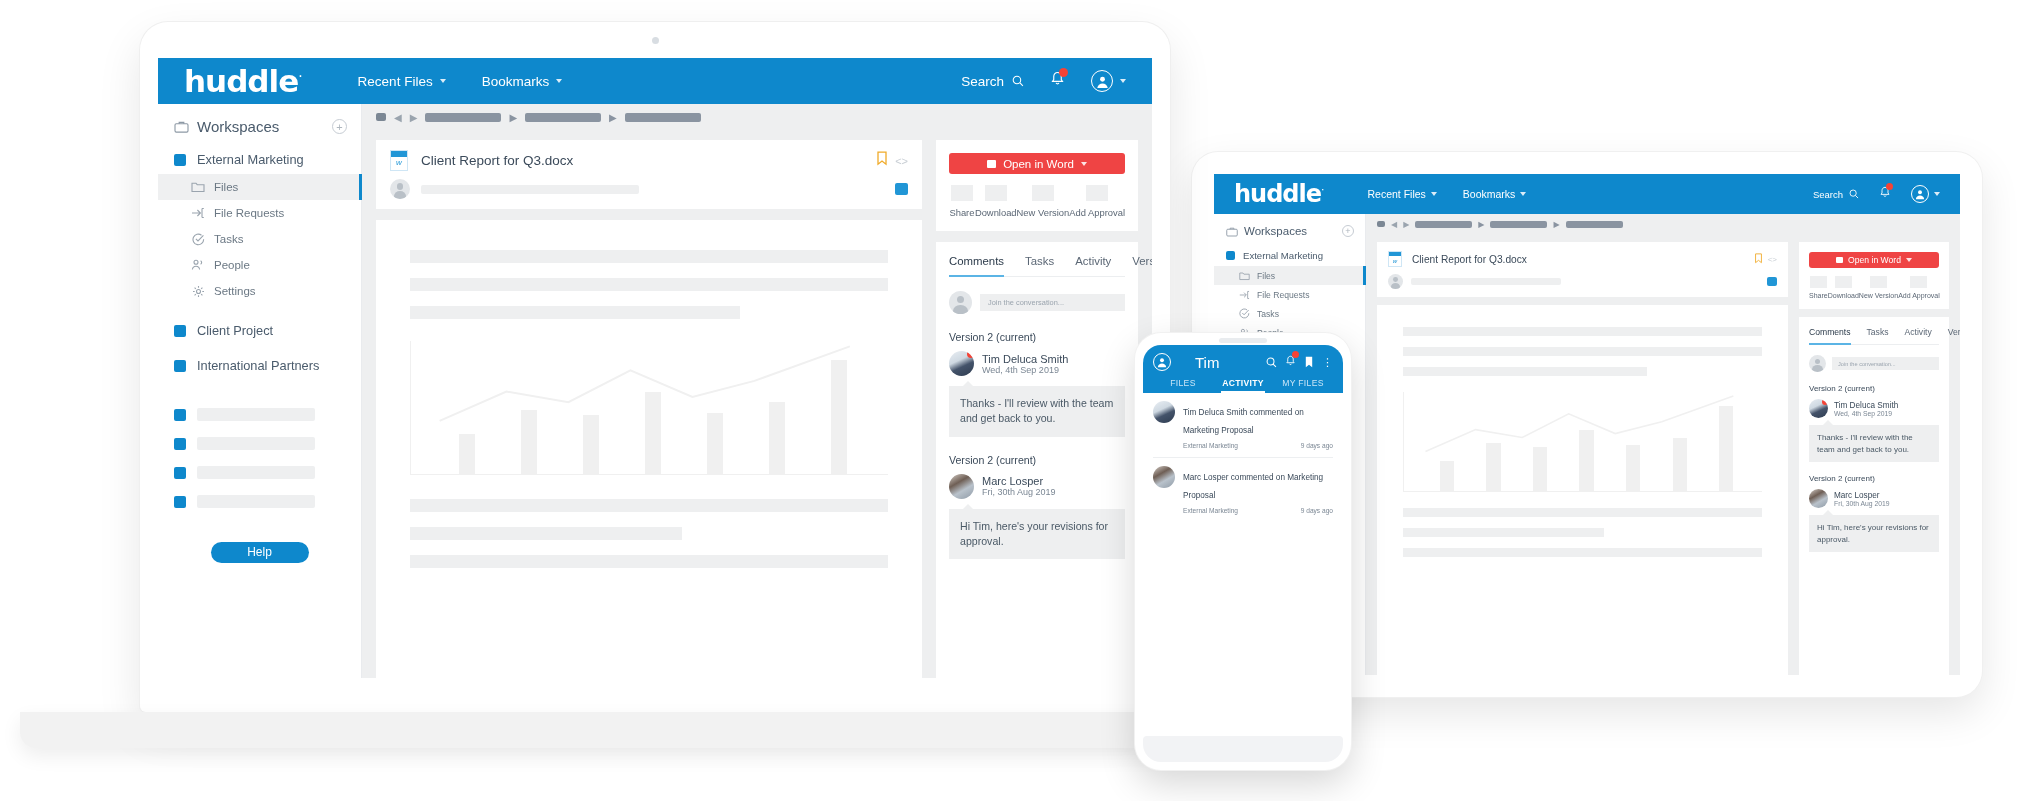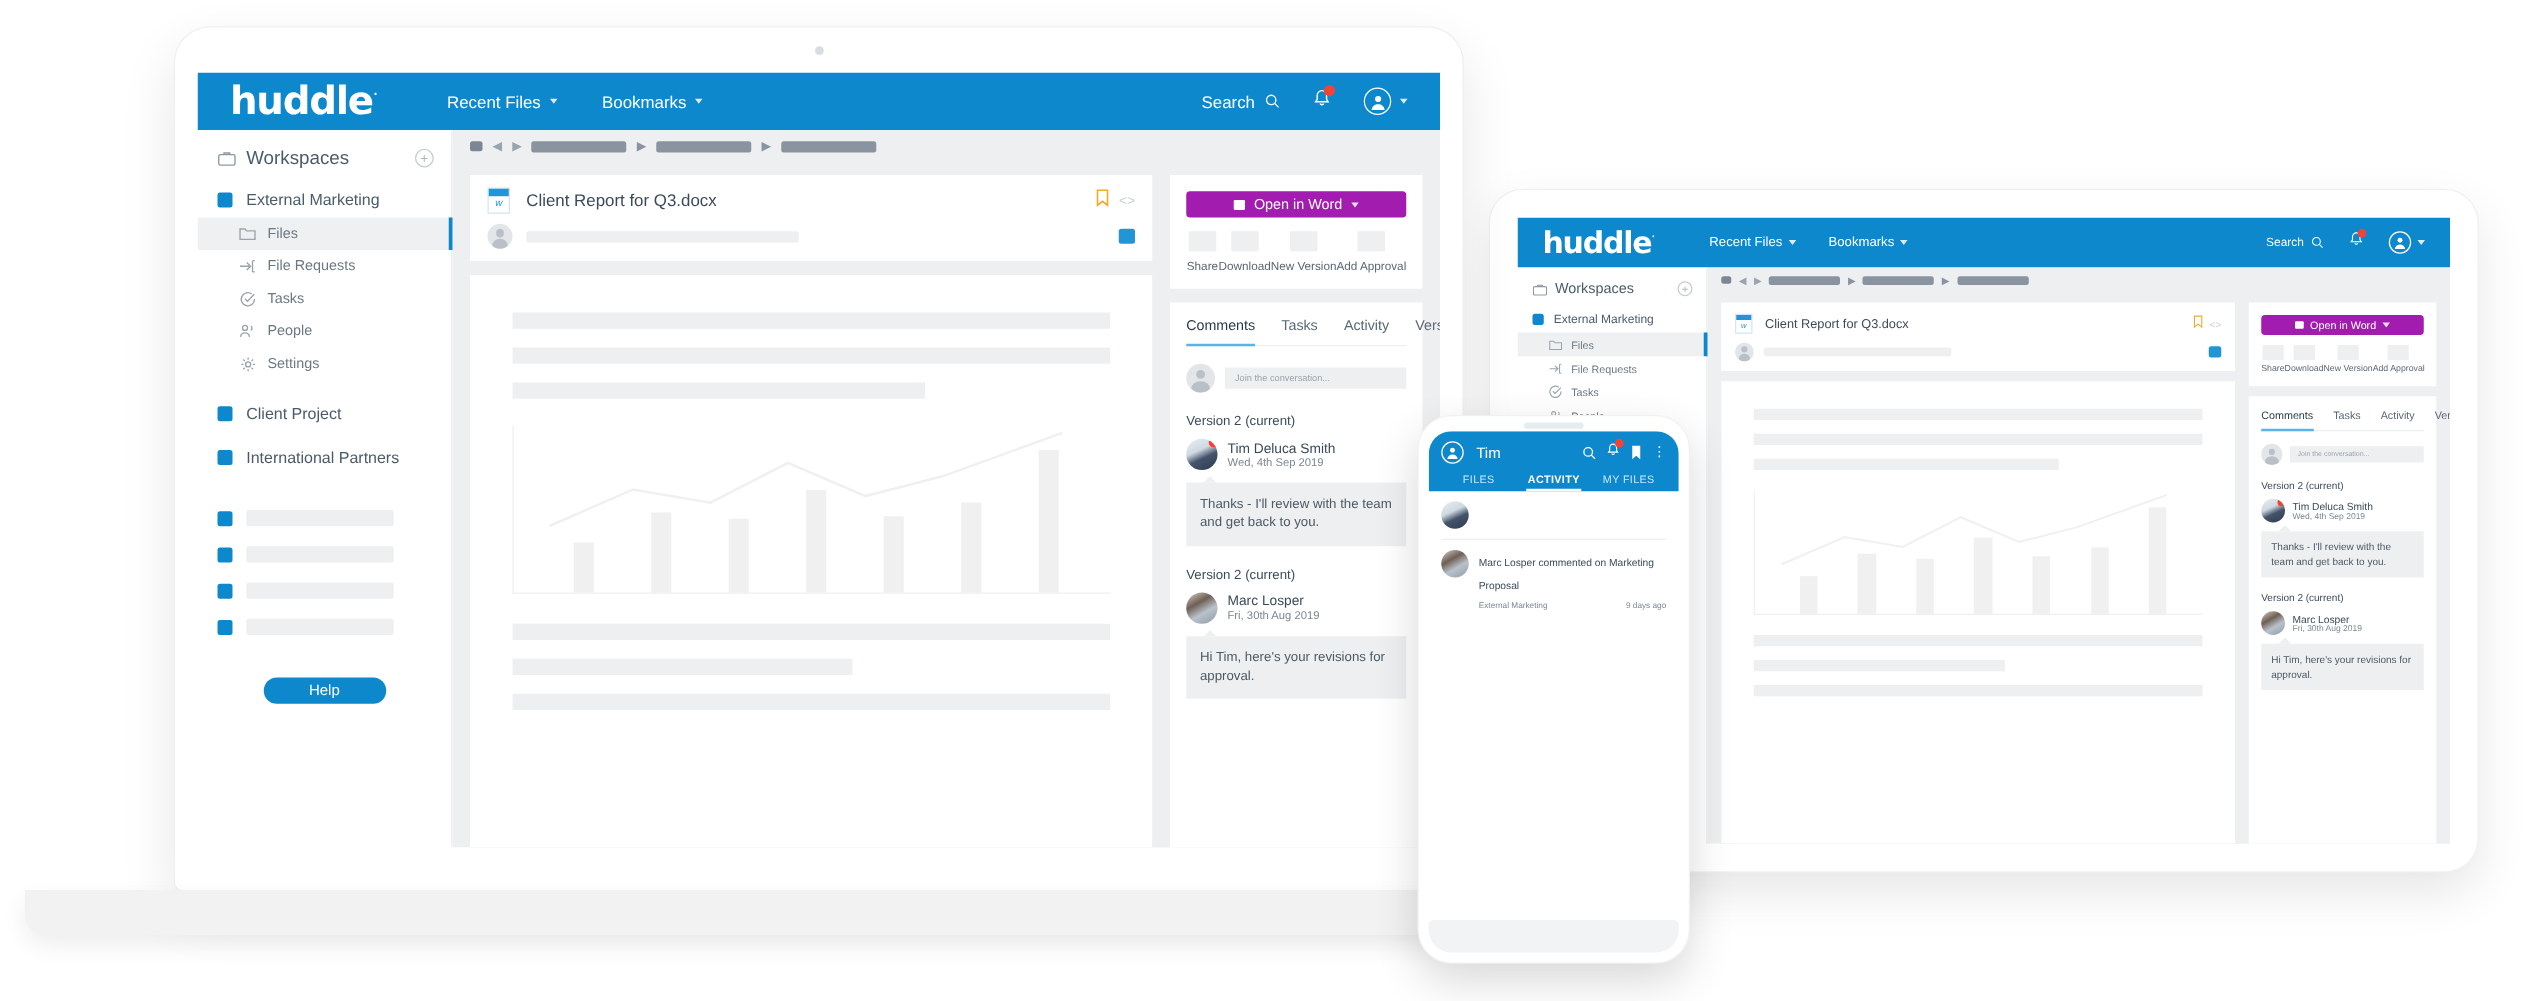--- a/index.html
+++ b/index.html
@@ -99,21 +99,21 @@
 
   .doc-page-wrap { flex: 1; padding: 0; overflow: hidden; background: #eeeff0; }
   .doc-page { background: #fff; height: 100%; }
   .txt-line { background: #eeeff0; }
   .chart-box { border-left: 1px solid #f0f0f0; border-bottom: 1px solid #f0f0f0; position: relative; }
   .bar { position: absolute; bottom: 0; background: #f0f0f0; }
 
   
   .rpanel { flex: none; background: #eeeff0; display: flex; flex-direction: column; }
   .card { background: #fff; }
-  .openword { background: #a21caf; color: #fff; border-radius: 3px; text-align: center; display: flex;
+  .openword { background: #ef4444; color: #fff; border-radius: 3px; text-align: center; display: flex;
      align-items: center; justify-content: center; }
   .actions { display: flex; }
   .action { flex: 1; text-align: center; }
   .action-sq { background: #eeeff0; margin: 0 auto; }
   .action-label { color: #5b6775; white-space: nowrap; }
   .tabs { display: flex; border-bottom: 1px solid #eceef0; }
   .tab { color: #5b6775; position: relative; white-space: nowrap; }
   .tab.active { color: #2b3a4a; }
   .tab.active::after { content:""; position:absolute; left:0; right:0; bottom:-1px; height:2px; background:#5bb4e5; }
   .joinrow { display: flex; align-items: center; }
@@ -202,21 +202,21 @@
   .T .cmt-date { font-size: 6.8px; }
   .T .bubble { font-size: 8px; line-height: 1.45; }
   .T .photo { width: 19px; height: 19px; }
   .T .ver-label { font-size: 8px; font-weight: 700; }
   .T .action-label { font-size: 7px; }
   .T .action-sq { width: 17px; height: 12px; }
 
   
   .ph-top { background: #0e88cc; padding: 8px 10px 0 10px; }
   .ph-top-row { display: flex; align-items: center; gap: 8px; }
-  .ph-name { color: #fff; font-size: 12px; margin-right: auto; margin-left: 2px; }
+  .ph-name { color: #fff; font-size: 15px; margin-right: auto; margin-left: 16px; }
   .ph-tabs { display: flex; margin-top: 7px; }
   .ph-tab { flex: 1; text-align: center; color: #cbe6f7; font-size: 8.6px; letter-spacing: .3px; padding-bottom: 5px; position: relative; }
   .ph-tab.active { color: #fff; font-weight: 700; }
   .ph-tab.active::after { content:""; position:absolute; left:14%; right:14%; bottom:0; height:2px; background:#fff; }
   .ph-list { padding: 0 10px; }
   .ph-item { display: flex; gap: 8px; padding: 8px 0; border-bottom: 1px solid #edeff1; }
   .ph-item:last-child { border-bottom: none; }
   .ph-txt { flex: 1; min-width: 0; }
   .ph-title { font-size: 8.2px; color: #3b4a5a; line-height: 1.35; }
   .ph-meta { display: flex; margin-top: 5px; font-size: 6.6px; color: #7b8794; }
@@ -773,20 +773,27 @@
         </div>
         <div class="ph-tabs">
           <div class="ph-tab"><span>FILES</span></div>
           <div class="ph-tab active"><span>ACTIVITY</span></div>
           <div class="ph-tab"><span>MY FILES</span></div>
         </div>
       </div>
       <div class="ph-list">
         <div class="ph-item">
           <span class="photo p1" style="width:22px;height:22px;"></span>
+          <span class="ph-txt">
+            <span class="ph-title">Tim Deluca Smith commented on Marketing Proposal</span>
+            <span class="ph-meta">
+                <span>External Marketing</span>
+                <span>9 days ago</span>
+              </span>
+          </span>
         </div>
         <div class="ph-item">
           <span class="photo p2" style="width:22px;height:22px;"></span>
           <span class="ph-txt">
             <span class="ph-title">Marc Losper commented on Marketing Proposal</span>
             <span class="ph-meta">
                 <span>External Marketing</span>
                 <span>9 days ago</span>
               </span>
           </span>

